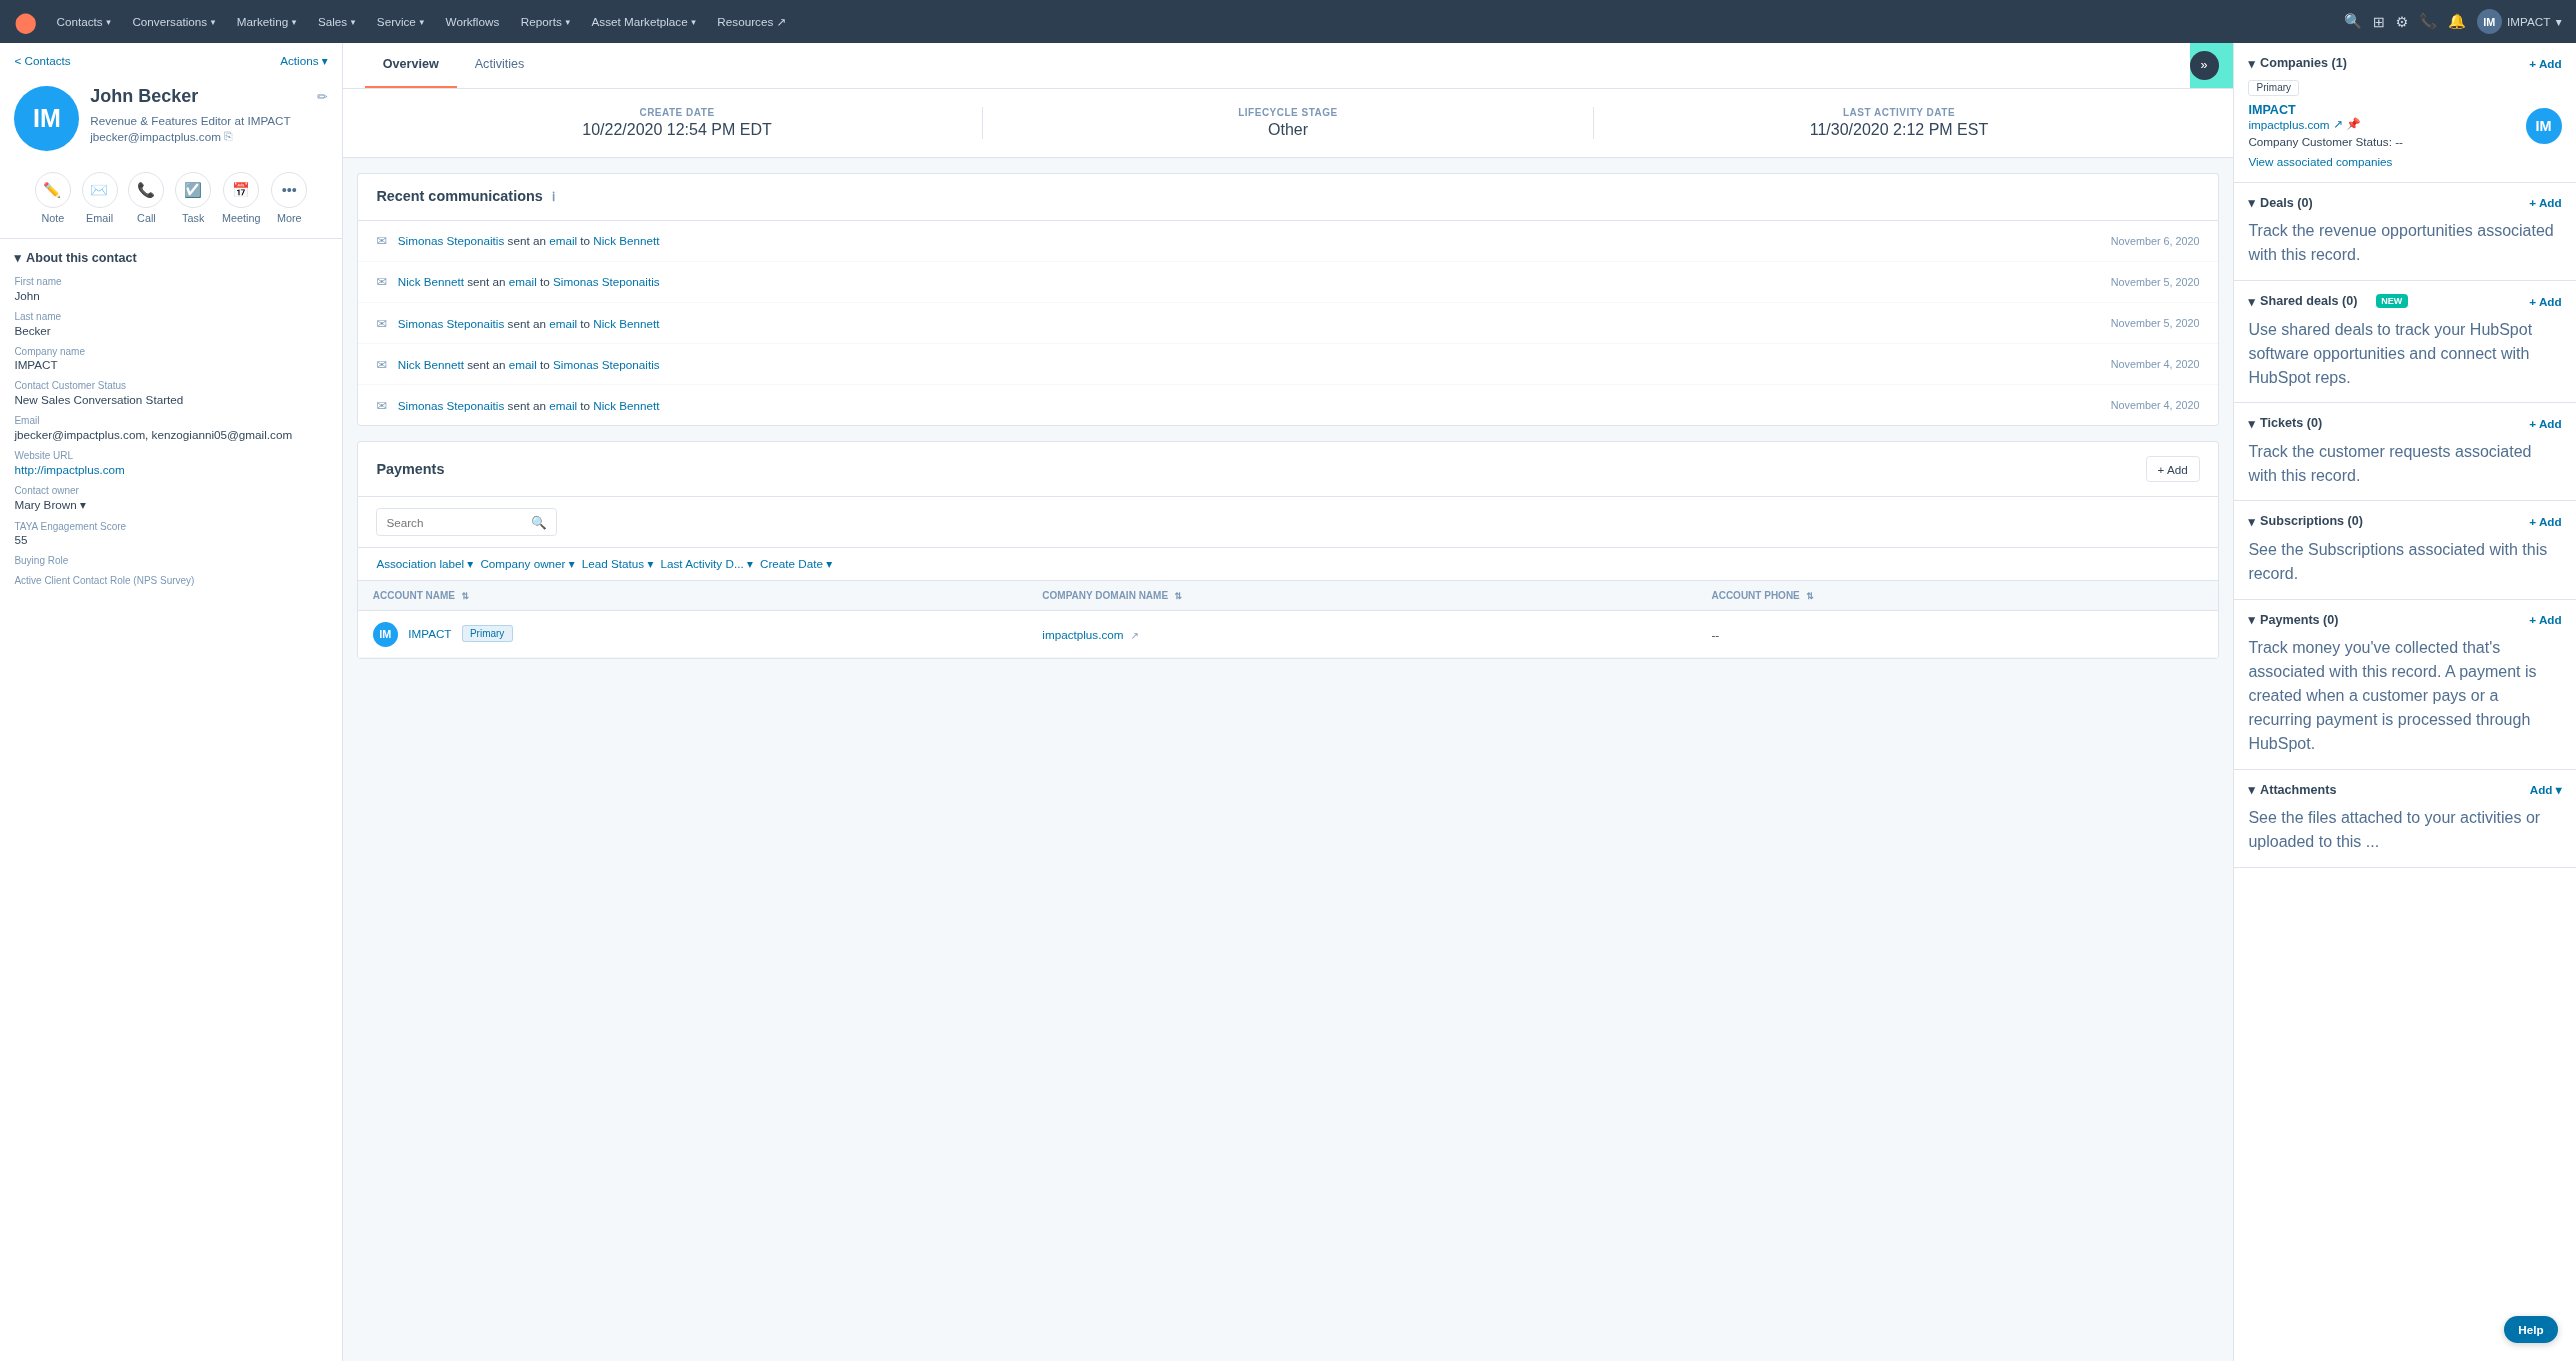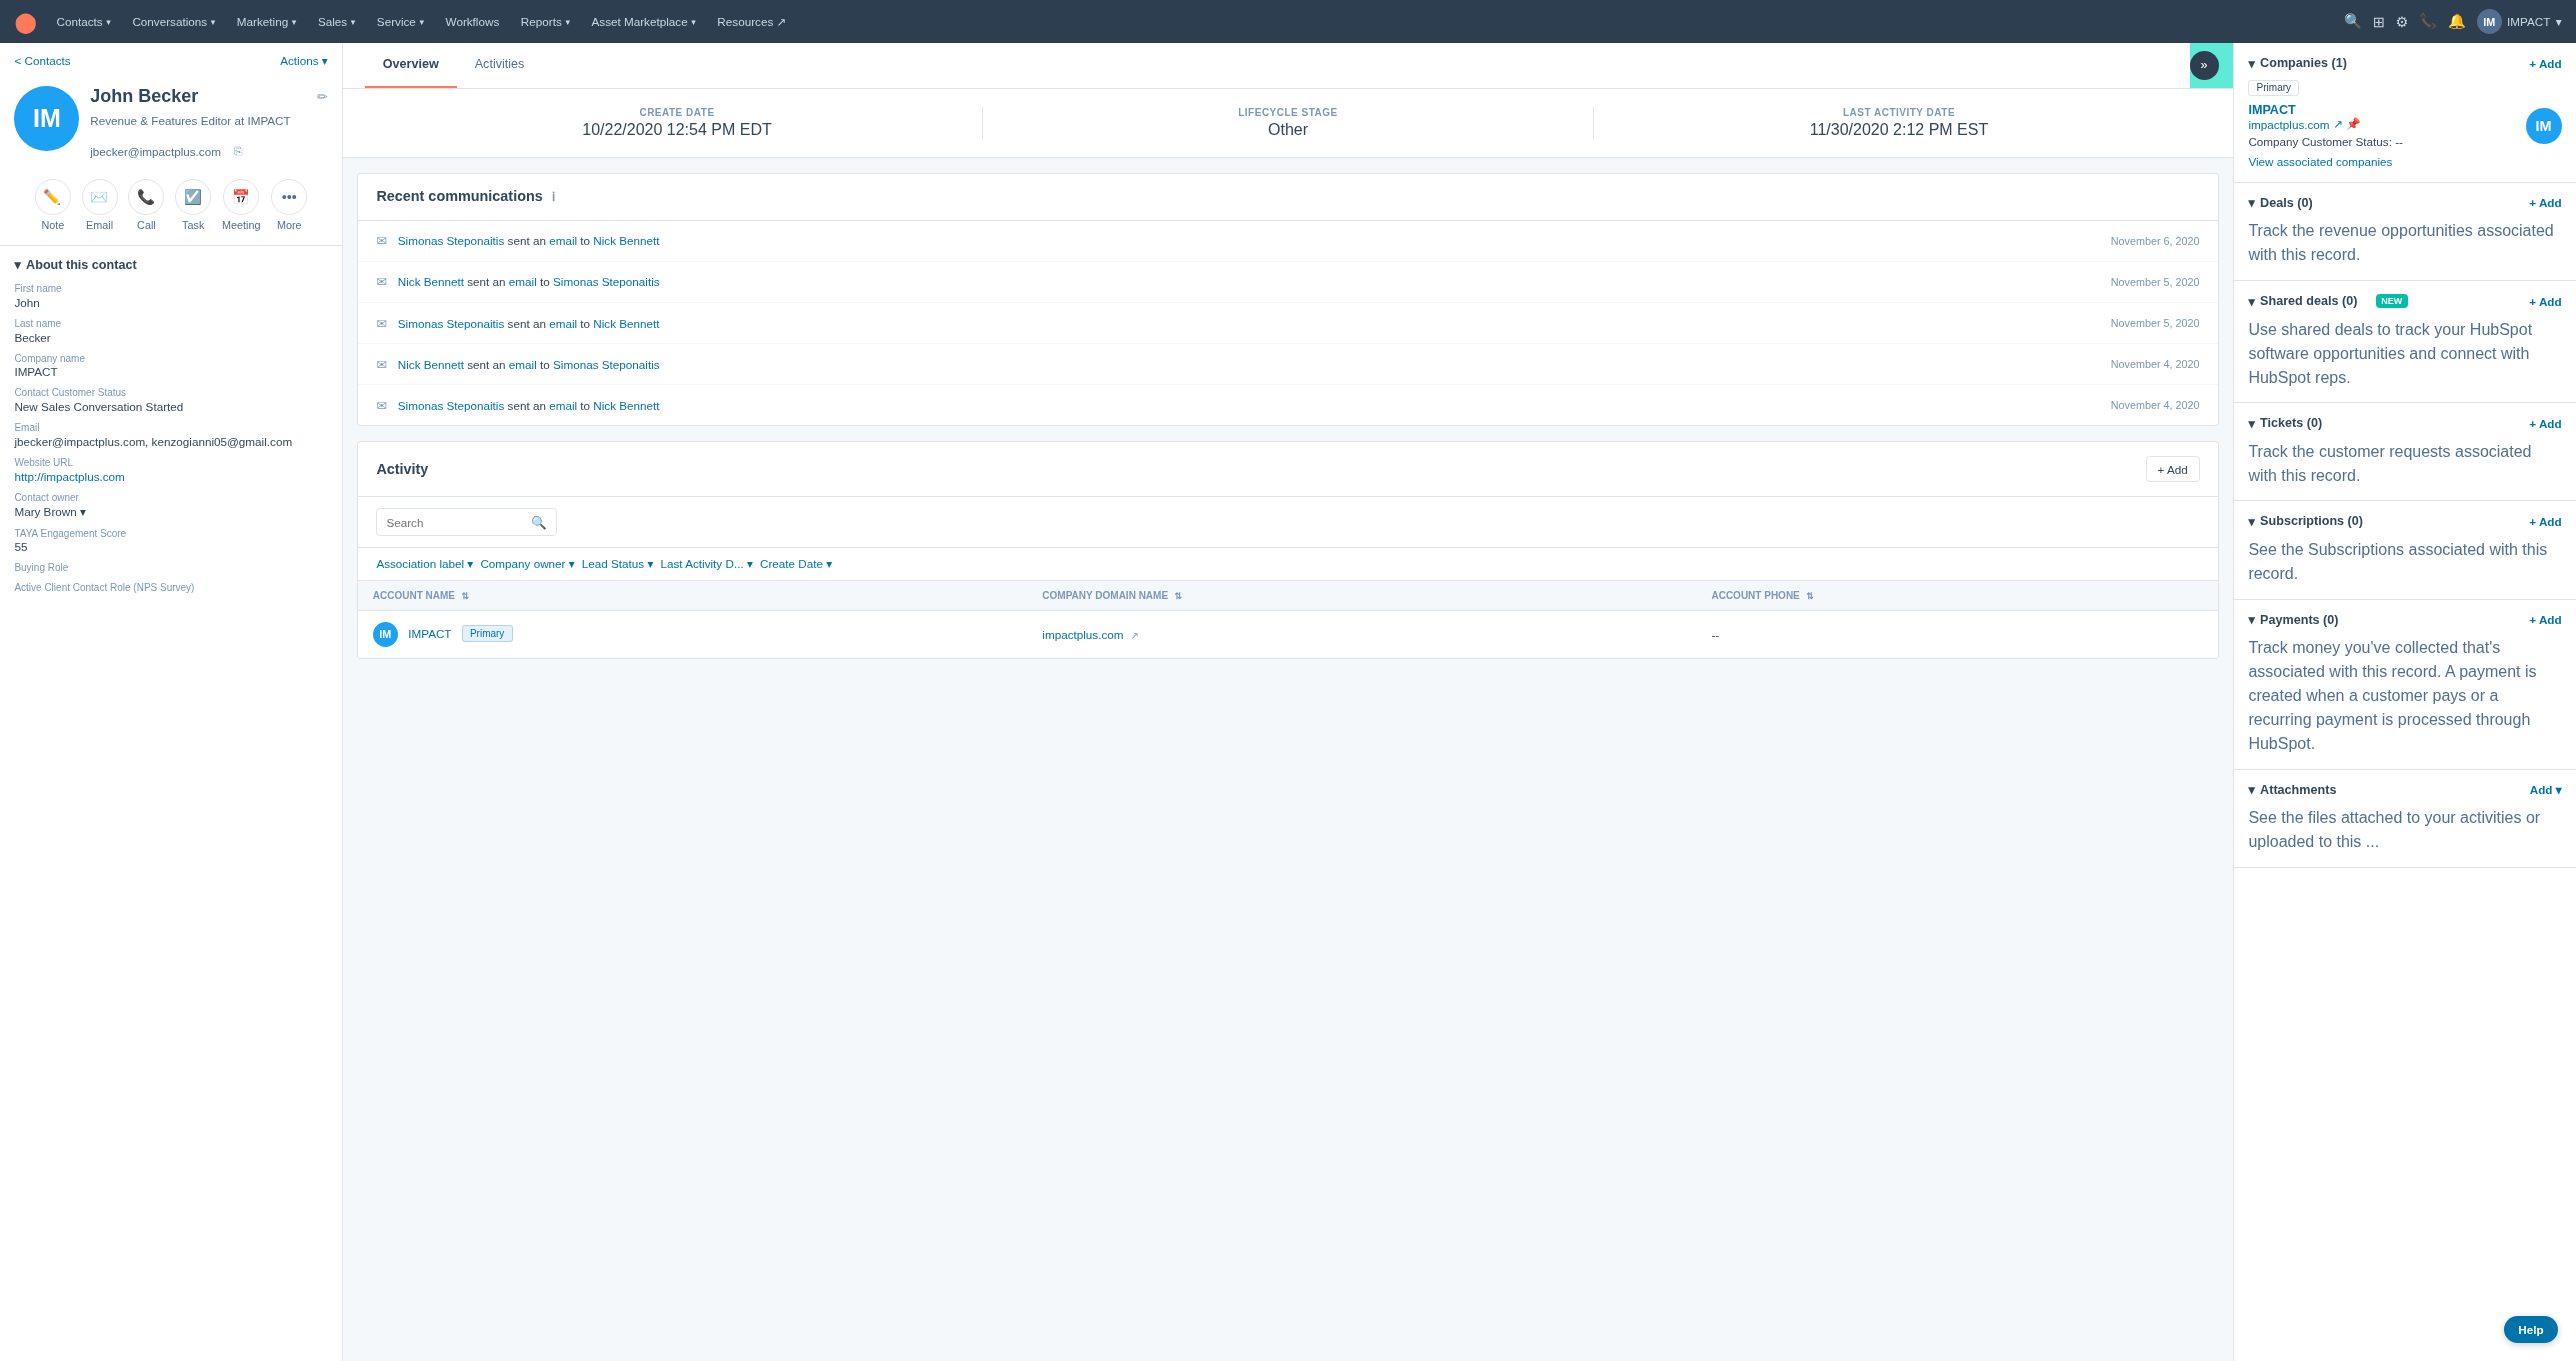--- a/index.html
+++ b/index.html
@@ -19,21 +19,21 @@
     .app-body { display: flex; height: calc(100vh - 43px); }
 
     
     .left-sidebar { width: 343px; min-width: 343px; background: #fff; border-right: 0.9px solid #dfe3eb; overflow-y: auto; display: flex; flex-direction: column; }
     .sidebar-actions { float: right; color: #0073aa; font-size: 11.7px; cursor: pointer; display: flex; align-items: center; gap: 3.6px; }
     .contact-header { padding: 7.2px 14.4px 14.4px; display: flex; align-items: flex-start; gap: 10.8px; position: relative; }
     .contact-avatar { width: 65px; height: 65px; border-radius: 50%; background: #1da1f2; display: flex; align-items: center; justify-content: center; color: #fff; font-size: 25px; font-weight: 700; flex-shrink: 0; }
     .contact-info { flex: 1; }
     .contact-name { font-size: 18px; font-weight: 700; color: #33475b; }
     .contact-title { font-size: 11.7px; color: #516f90; margin-top: 7px; }
-    .contact-email { font-size: 11.7px; color: #516f90; margin-top: 18px; display: flex; align-items: center; gap: 13px; }
+    .contact-email { font-size: 11.7px; color: #516f90; margin-top: 3px; display: flex; align-items: center; gap: 3px; }
     .contact-email a { color: #516f90; text-decoration: none; }
     .edit-icon { position: absolute; right: 14.4px; top: 10.8px; color: #7c98b6; cursor: pointer; font-size: 12.6px; }
     .copy-icon { color: #7c98b6; cursor: pointer; font-size: 10.8px; }
 
     
     .action-buttons { display: flex; gap: 10.8px; padding: 7.2px 14.4px 14.4px; justify-content: center; }
     .action-btn { display: flex; flex-direction: column; align-items: center; gap: 3.6px; cursor: pointer; color: #516f90; font-size: 10.8px; }
     .action-btn-icon { width: 36px; height: 36px; border-radius: 50%; border: 0.9px solid #dfe3eb; display: flex; align-items: center; justify-content: center; font-size: 14.4px; background: #fff; }
 
     
@@ -300,21 +300,21 @@
           <span class="comm-text">
             <a>Simonas Steponaitis</a> sent an <a>email</a> to <a>Nick Bennett</a>
           </span>
           <span class="comm-date">November 4, 2020</span>
         </div>
       </div>
     </div>
 
     <div class="content-section">
       <div class="section-header">
-        <span>Activity</span>
+        <span>Payments</span>
         <button class="add-btn">+ Add</button>
       </div>
       <div class="companies-search">
         <div class="search-box">
           <input type="text" style="border: none; outline: none; font-size: 11.7px; width: 100%;" placeholder="Search">
           <span class="search-icon">🔍</span>
         </div>
       </div>
       <div class="filter-row">
         <span class="filter-btn">Association label ▾</span>

